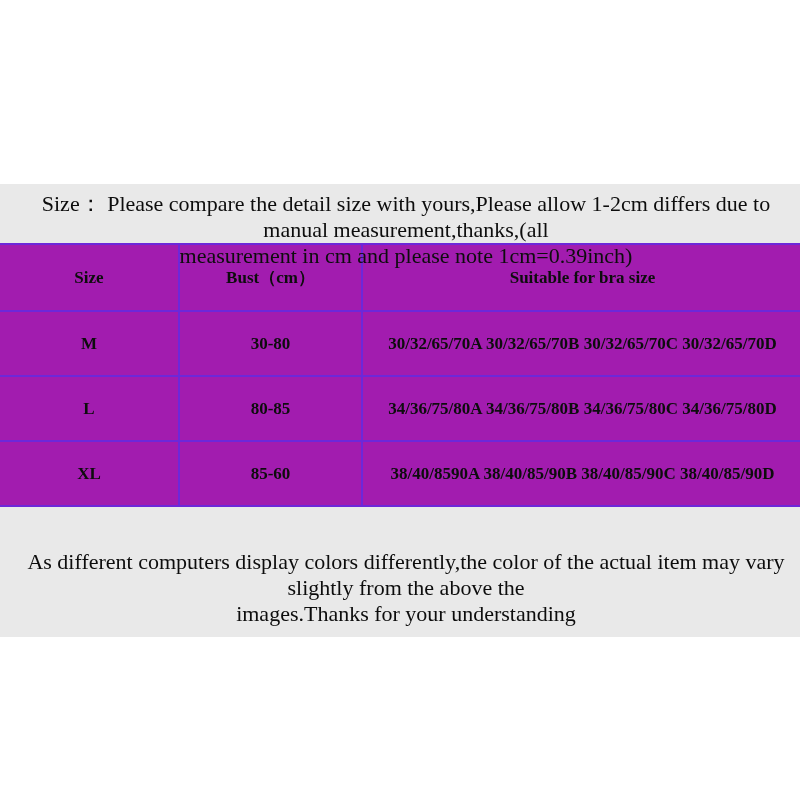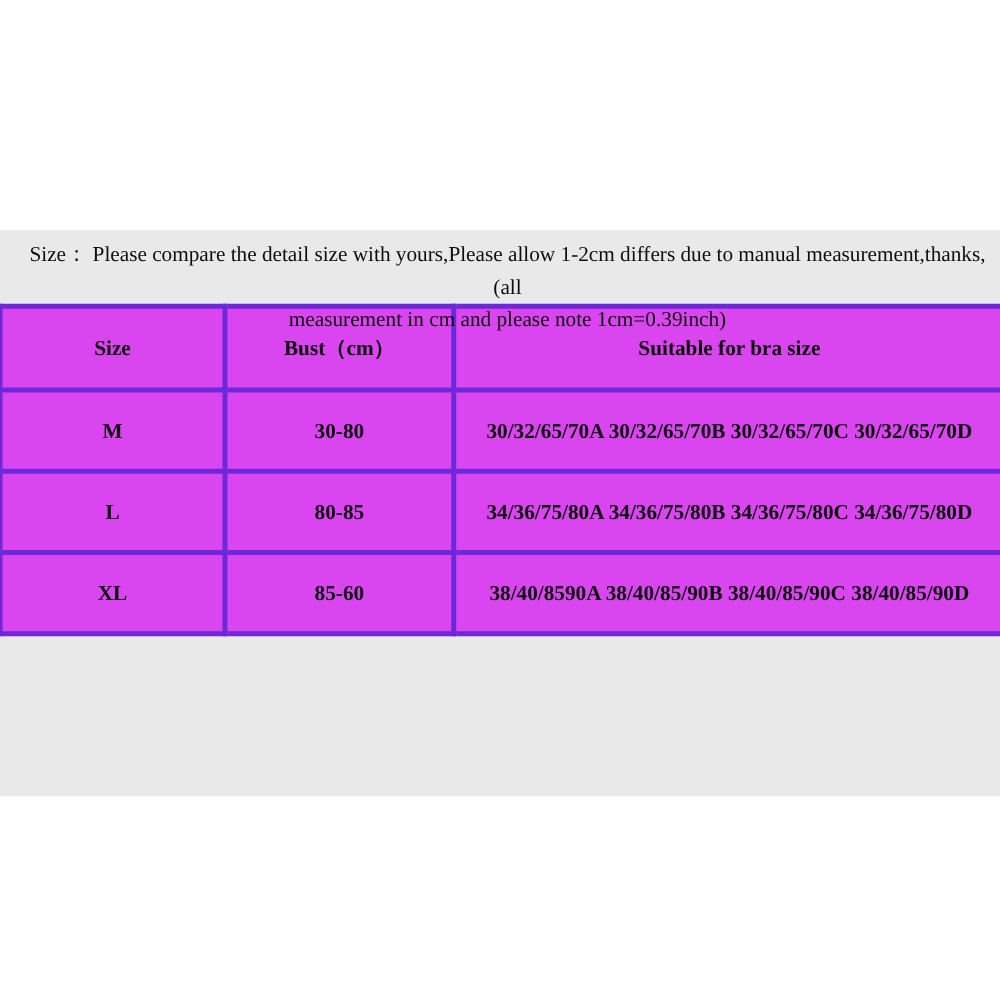--- a/index.html
+++ b/index.html
@@ -17,37 +17,37 @@
   }
   .info-panel {
     position: absolute;
     top: 184px; left: 0;
     width: 800px; height: 453px;
     background: #e9e9e9;
   }
   .note {
     white-space: pre-line;
     text-align: center;
-    font-size: 17px;
+    font-size: 22px;
     line-height: 26px;
     color: #0d0d0d;
     margin-left: 12px;
   }
   .note.top-note { padding: 7px 10px 0 10px; height: 59px; }
   .note.bottom-note { margin-top: 42px; padding: 0 12px; }
   table.size-chart {
     border-collapse: collapse;
     table-layout: fixed;
     width: 804px;
     margin-left: -2px;
   }
   table.size-chart th,
   table.size-chart td {
-    border: 4px solid #6d28d9;
-    background: #d946ef;
+    border: 2px solid #6d28d9;
+    background: #a21caf;
     text-align: center;
     vertical-align: middle;
     font-size: 17px;
     font-weight: bold;
     color: #0d0d0d;
     padding: 0 2px;
   }
   table.size-chart th { height: 67px; }
   table.size-chart td { height: 65px; }
   col.c-size { width: 180px; }
@@ -88,15 +88,17 @@
           <td>34/36/75/80A 34/36/75/80B 34/36/75/80C 34/36/75/80D</td>
         </tr>
         <tr>
           <td>XL</td>
           <td>85-60</td>
           <td>38/40/8590A 38/40/85/90B 38/40/85/90C 38/40/85/90D</td>
         </tr>
       </tbody>
     </table>
 
+    <div class="note bottom-note">As different computers display colors differently,the color of the actual item may vary slightly from the above the
+images.Thanks for your understanding</div>
 
   </div>
 </div>
 
 </body></html>

